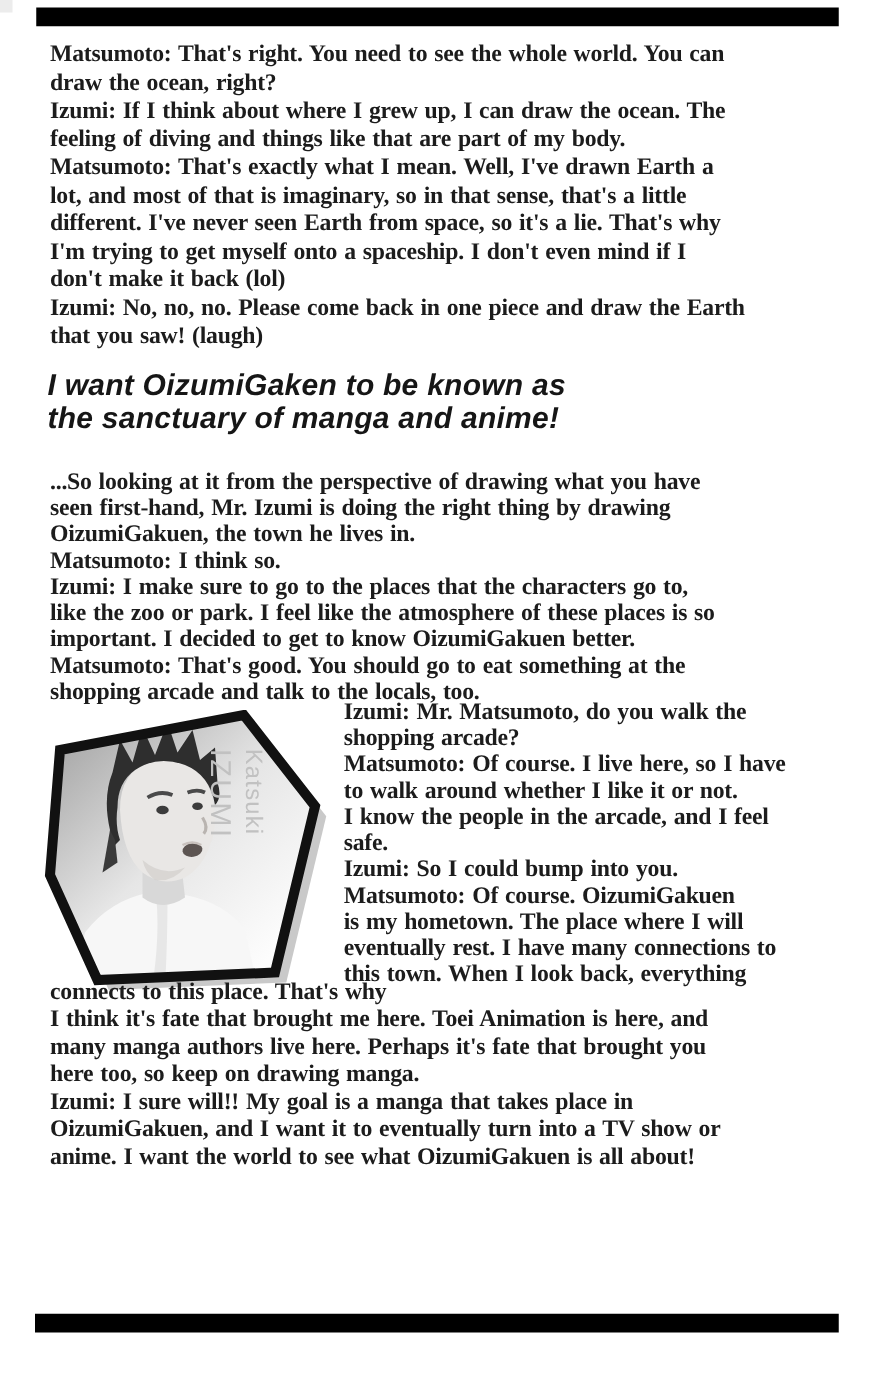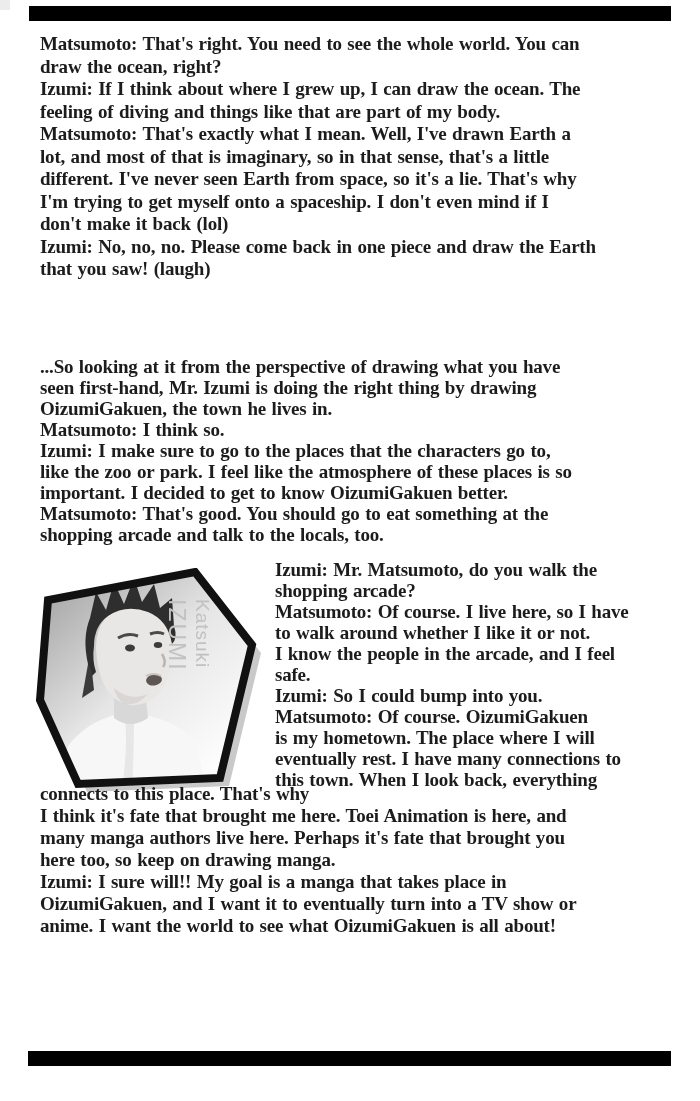--- a/index.html
+++ b/index.html
@@ -21,21 +21,21 @@
   .txt{
     position:absolute;
     left:40px;
     font-weight:700;
     font-size:19px;
     white-space:pre;
     letter-spacing:-0.2px;
     word-spacing:1px;
   }
   #p1{top:33px;line-height:22.5px;}
-  #p2{top:356px;line-height:21px;}
+  #p2{top:375px;line-height:21px;}
   #p3{left:275px;top:559px;line-height:21px;}
   #p4{top:783px;line-height:22px;}
   .heading{
     position:absolute;left:38px;top:296px;margin:0;
     font-family:"Liberation Sans", sans-serif;
     font-weight:700;font-style:italic;
     font-size:24px;line-height:26px;
     letter-spacing:0.2px;
     white-space:pre;
     color:#161616;
@@ -66,20 +66,22 @@
 Izumi: If I think about where I grew up, I can draw the ocean. The
 feeling of diving and things like that are part of my body.
 Matsumoto: That's exactly what I mean. Well, I've drawn Earth a
 lot, and most of that is imaginary, so in that sense, that's a little
 different. I've never seen Earth from space, so it's a lie. That's why
 I'm trying to get myself onto a spaceship. I don't even mind if I
 don't make it back (lol)
 Izumi: No, no, no. Please come back in one piece and draw the Earth
 that you saw! (laugh)</div>
 
+  <h1 class="heading">I want OizumiGaken to be known as
+the sanctuary of manga and anime!</h1>
 
   <div class="txt" id="p2">...So looking at it from the perspective of drawing what you have
 seen first-hand, Mr. Izumi is doing the right thing by drawing
 OizumiGakuen, the town he lives in.
 Matsumoto: I think so.
 Izumi: I make sure to go to the places that the characters go to,
 like the zoo or park. I feel like the atmosphere of these places is so
 important. I decided to get to know OizumiGakuen better.
 Matsumoto: That's good. You should go to eat something at the
 shopping arcade and talk to the locals, too.</div>

